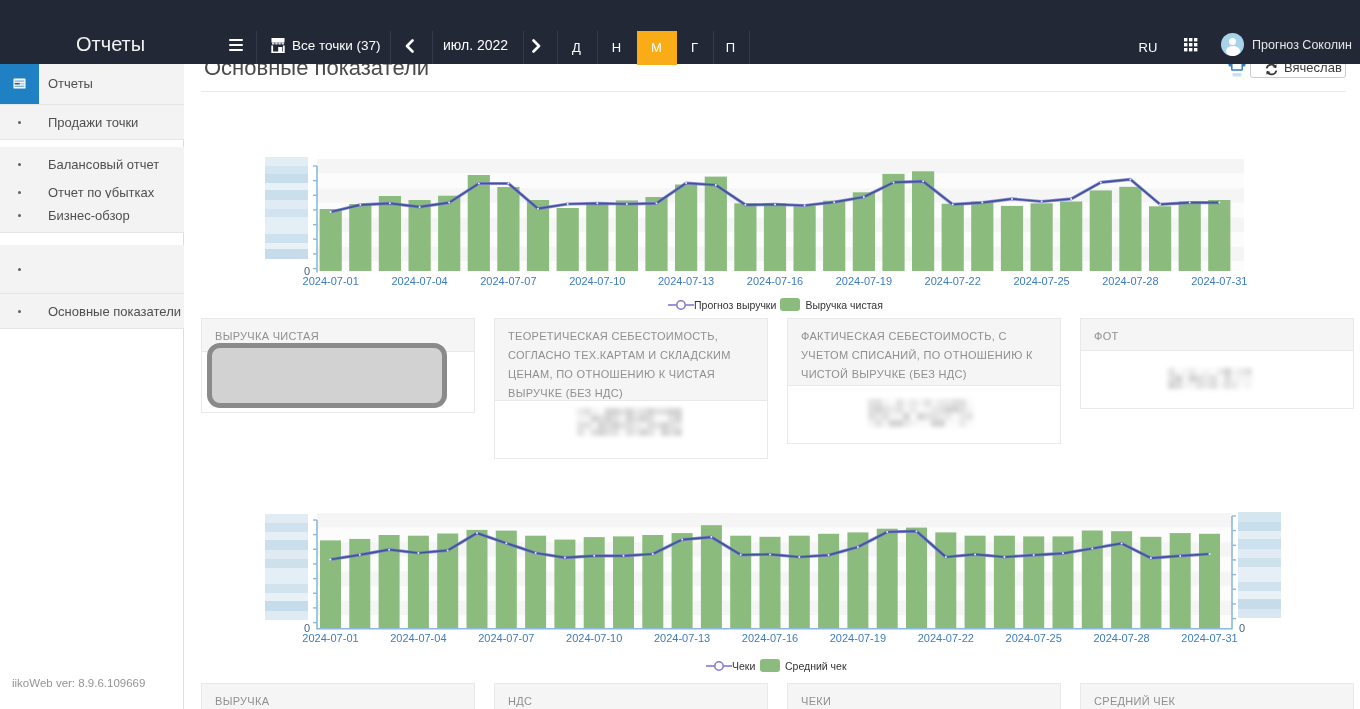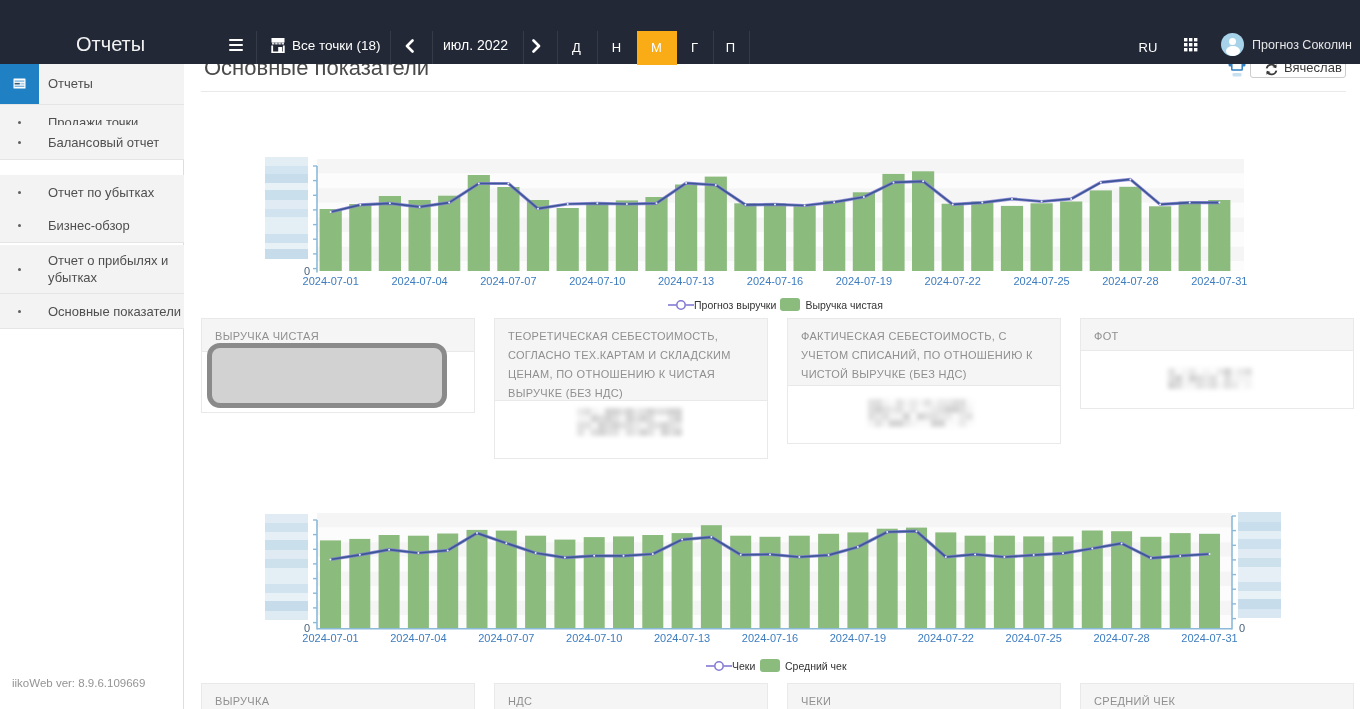--- a/index.html
+++ b/index.html
@@ -16,35 +16,34 @@
 </style></head><body>
 
 <div class="abs" style="left:0;top:0;width:184px;height:709px;background:#fff;border-right:1px solid #dedede"></div>
 <div class="mi" style="top:62px;height:42.5px">
 <div class="lbl" style="top:12.8px;width:136px">Отчеты</div>
 </div>
 <div class="mi" style="top:104.5px;height:35px">
 <div class="dot" style="top:16.0px"></div>
 <div class="lbl" style="top:9.0px;width:136px">Продажи точки</div>
 </div>
-<div class="mi" style="top:125px;height:35px">
+<div class="mi" style="top:147px;height:35px">
 <div class="dot" style="top:16.0px"></div>
 <div class="lbl" style="top:9.0px;width:136px">Балансовый отчет</div>
 </div>
 <div class="mi" style="top:174.5px;height:35px">
 <div class="dot" style="top:16.0px"></div>
 <div class="lbl" style="top:9.0px;width:136px">Отчет по убытках</div>
 </div>
-<div class="mi" style="top:208px;height:35px">
+<div class="mi" style="top:198px;height:35px">
 <div class="dot" style="top:16.0px"></div>
 <div class="lbl" style="top:9.0px;width:136px">Бизнес-обзор</div>
 </div>
 <div class="mi" style="top:244.5px;height:49px">
 <div class="dot" style="top:23.0px"></div>
-<div class="lbl" style="top:7.5px;width:136px">Отчет о прибылях и убытках</div>
 </div>
 <div class="mi" style="top:293.5px;height:35px">
 <div class="dot" style="top:16.0px"></div>
 <div class="lbl" style="top:9.0px;width:136px">Основные показатели</div>
 </div>
 <div class="abs" style="left:0;top:62px;width:39px;height:41.5px;background:#2080c4">
 <svg style="position:absolute;left:13px;top:16px" width="13" height="11" viewBox="0 0 13 11">
 <rect x="0.5" y="0.5" width="12" height="10" fill="#fff" rx="0.5"></rect>
 <rect x="1.6" y="2.4" width="9.8" height="1.4" fill="#7db6dd"></rect>
 <rect x="1.6" y="4.9" width="5.2" height="1.6" fill="#3a5a74"></rect>
@@ -531,21 +530,21 @@
 <div class="sep" style="left:556.5px"></div>
 <div class="sep" style="left:596.5px"></div>
 <div class="sep" style="left:712.5px"></div>
 <div class="sep" style="left:748.5px"></div>
 <svg class="abs" style="left:271px;top:38px" width="14" height="15" viewBox="0 0 14 15">
 <rect x="0.5" y="0" width="13" height="4.5" fill="#fff"></rect>
 <path d="M1 4.5 h2.4 v2 h-2.4 Z M4.2 4.5 h2.4 v2 h-2.4 Z M7.4 4.5 h2.4 v2 h-2.4 Z M10.6 4.5 h2.4 v2 h-2.4 Z" fill="#fff" opacity="0.85"></path>
 <path d="M1.2 7.5 v7 h11.6 v-7" fill="none" stroke="#fff" stroke-width="1.8"></path>
 <rect x="7.2" y="9" width="4" height="5.5" fill="#fff"></rect>
 </svg>
-<div class="abs" style="left:292px;top:37.5px;font-size:13.5px;color:#fff">Все точки (18)</div>
+<div class="abs" style="left:292px;top:37.5px;font-size:13.5px;color:#fff">Все точки (37)</div>
 <svg class="abs" style="left:405px;top:39px" width="9" height="14" viewBox="0 0 9 14">
 <path d="M7.5 1.5 L2 7 L7.5 12.5" fill="none" stroke="#fff" stroke-width="2.6" stroke-linecap="round" stroke-linejoin="round"></path>
     </svg>
 <div class="abs" style="left:443px;top:37px;width:120px;font-size:14px;color:#fff">июл. 2022</div>
 <svg class="abs" style="left:532px;top:39px" width="9" height="14" viewBox="0 0 9 14">
 <path d="M1.5 1.5 L7 7 L1.5 12.5" fill="none" stroke="#fff" stroke-width="2.6" stroke-linecap="round" stroke-linejoin="round"></path>
     </svg>
 <div class="tbtn" style="left:556.5px;width:40px">Д</div>
 <div class="tbtn" style="left:596.5px;width:40px">Н</div>
 <div class="tbtn" style="left:636.5px;width:40px;background:#f9ac16;height:33.5px">М</div>

